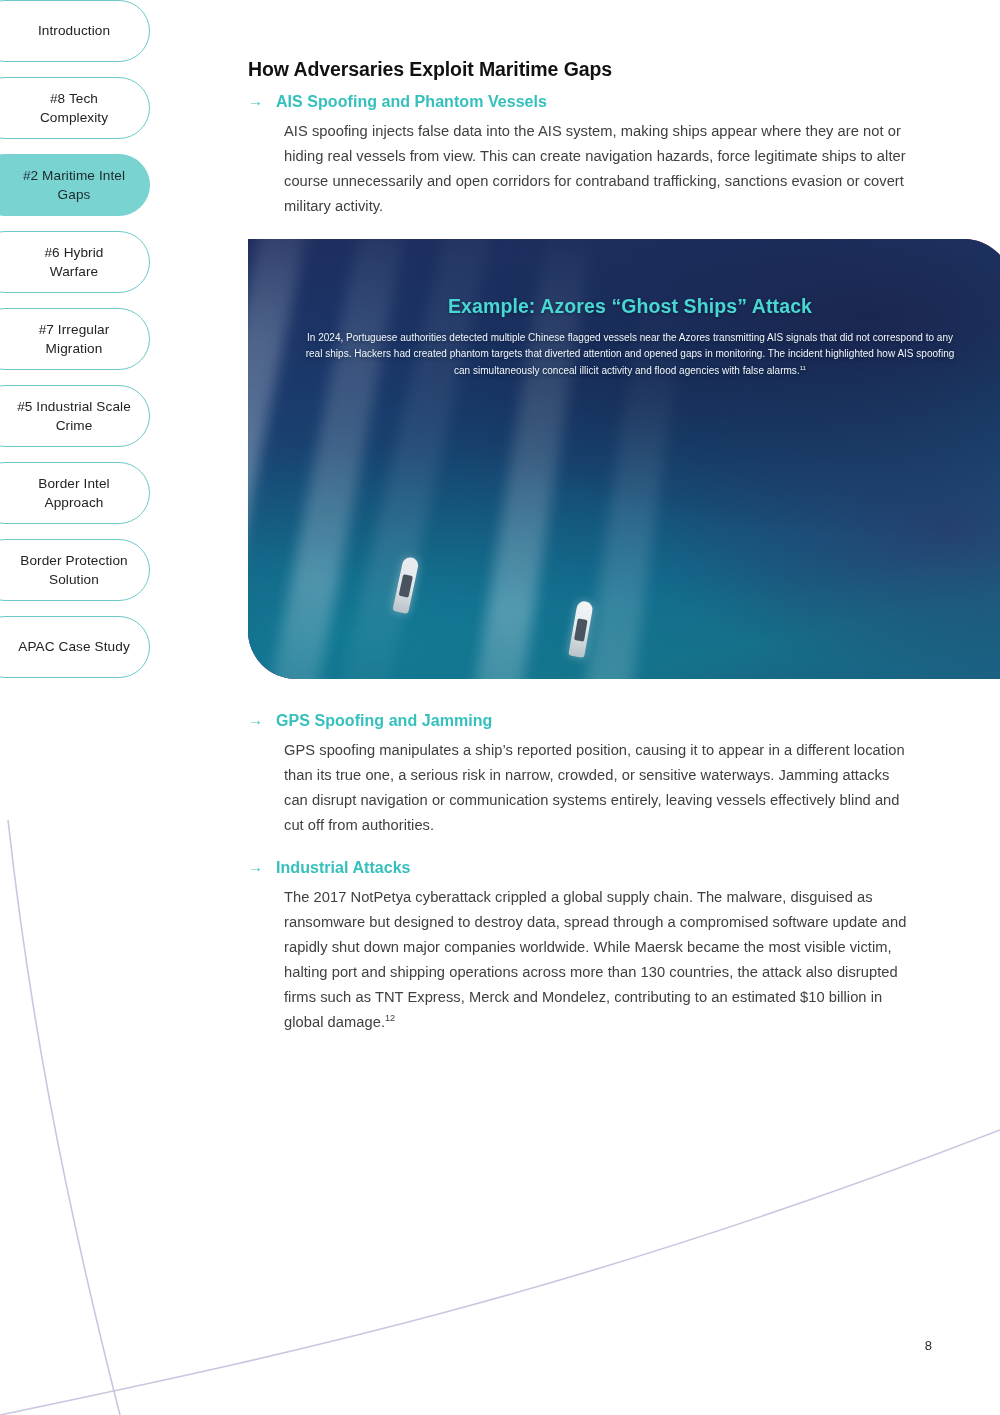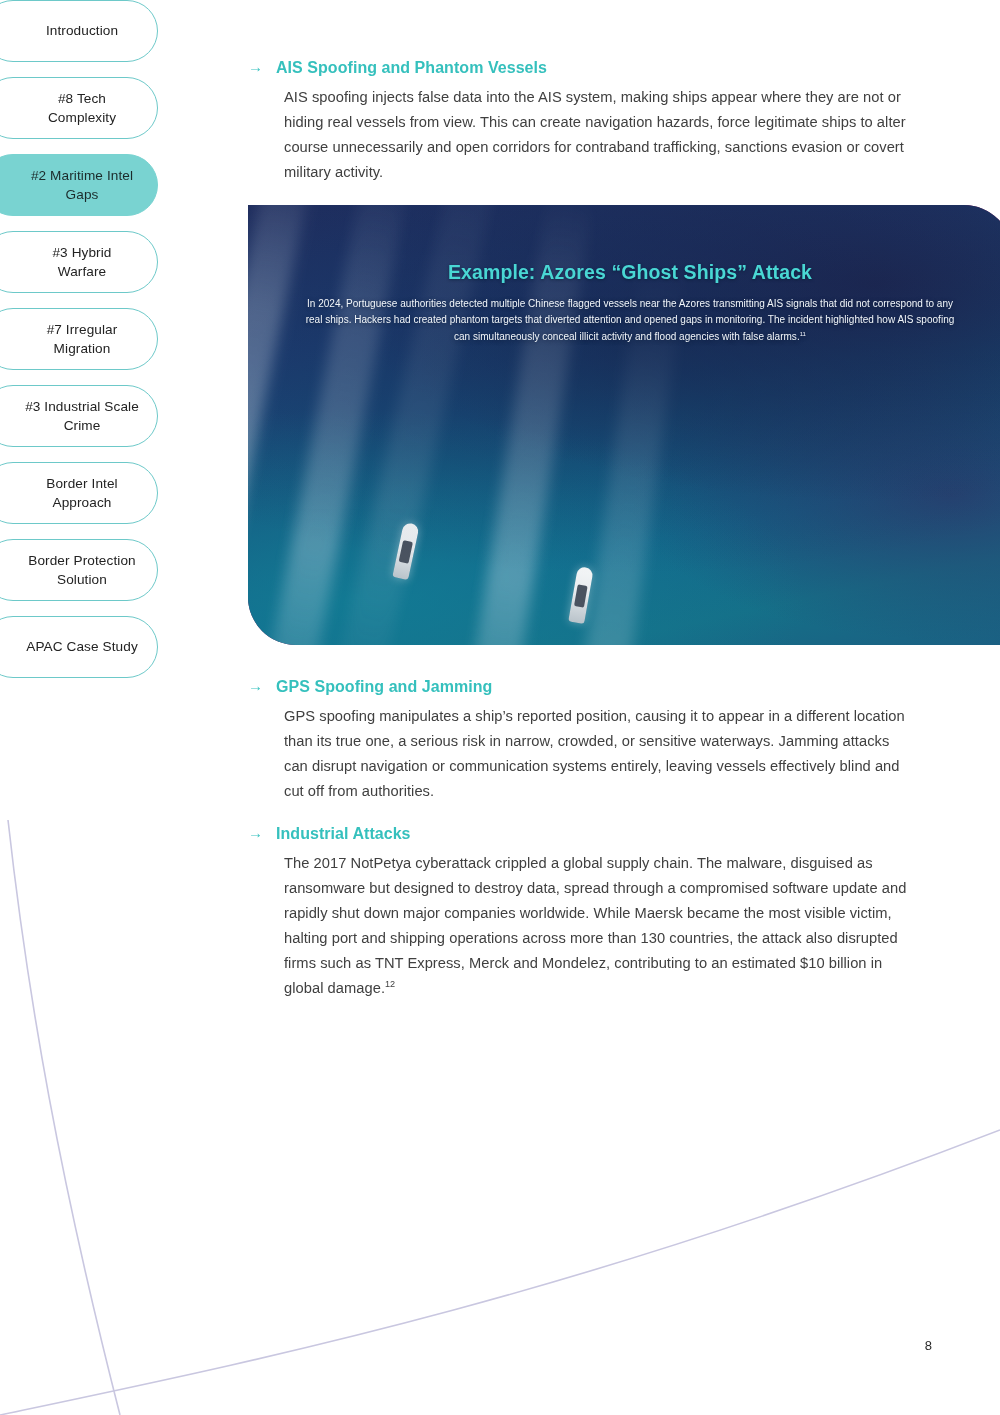--- a/index.html
+++ b/index.html
@@ -7,21 +7,21 @@
     width:1000px;height:1415px;position:relative;overflow:hidden;
     background:#ffffff;
     font-family:"Liberation Sans","DejaVu Sans",sans-serif;
     color:#1c1c1c;
   }
 
   
   .bg-deco{position:absolute;left:0;top:0;width:1000px;height:1415px;pointer-events:none;z-index:0;}
 
   
-  #sidebar{position:absolute;left:8px;top:0;width:180px;z-index:3;}
+  #sidebar{position:absolute;left:0;top:0;width:180px;z-index:3;}
   .nav-pill{
     position:relative;
     box-sizing:border-box;
     width:176px;
     min-height:62px;
     margin-left:-26px;
     margin-bottom:15px;
     border:1.4px solid #6dc9c9;
     border-radius:40px;
     background:#ffffff;
@@ -173,46 +173,47 @@
   </div>
   <div class="nav-pill">
     <span class="label">#8 Tech
 Complexity</span>
   </div>
   <div class="nav-pill active">
     <span class="label">#2 Maritime Intel
 Gaps</span>
   </div>
   <div class="nav-pill">
-    <span class="label">#3 Hybrid
+    <span class="label">#6 Hybrid
 Warfare</span>
   </div>
   <div class="nav-pill">
     <span class="label">#7 Irregular
 Migration</span>
   </div>
   <div class="nav-pill">
-    <span class="label">#3 Industrial Scale
+    <span class="label">#5 Industrial Scale
 Crime</span>
   </div>
   <div class="nav-pill">
     <span class="label">Border Intel
 Approach</span>
   </div>
   <div class="nav-pill">
     <span class="label">Border Protection
 Solution</span>
   </div>
   <div class="nav-pill">
     <span class="label">APAC Case Study</span>
   </div>
 </nav>
 
 <main id="main">
 
+  <h1 class="page-title">How Adversaries Exploit Maritime Gaps</h1>
 
   <div class="sub-head">
     <span class="arrow">→</span>
     <span class="sub-title">AIS Spoofing and Phantom Vessels</span>
   </div>
   <p class="body-para">AIS spoofing injects false data into the AIS system, making ships appear where they are not or hiding real vessels from view. This can create navigation hazards, force legitimate ships to alter course unnecessarily and open corridors for contraband trafficking, sanctions evasion or covert military activity.</p>
 
   <figure class="photo-card">
     <div class="photo"></div>
     <div class="wake wake-a"></div>

